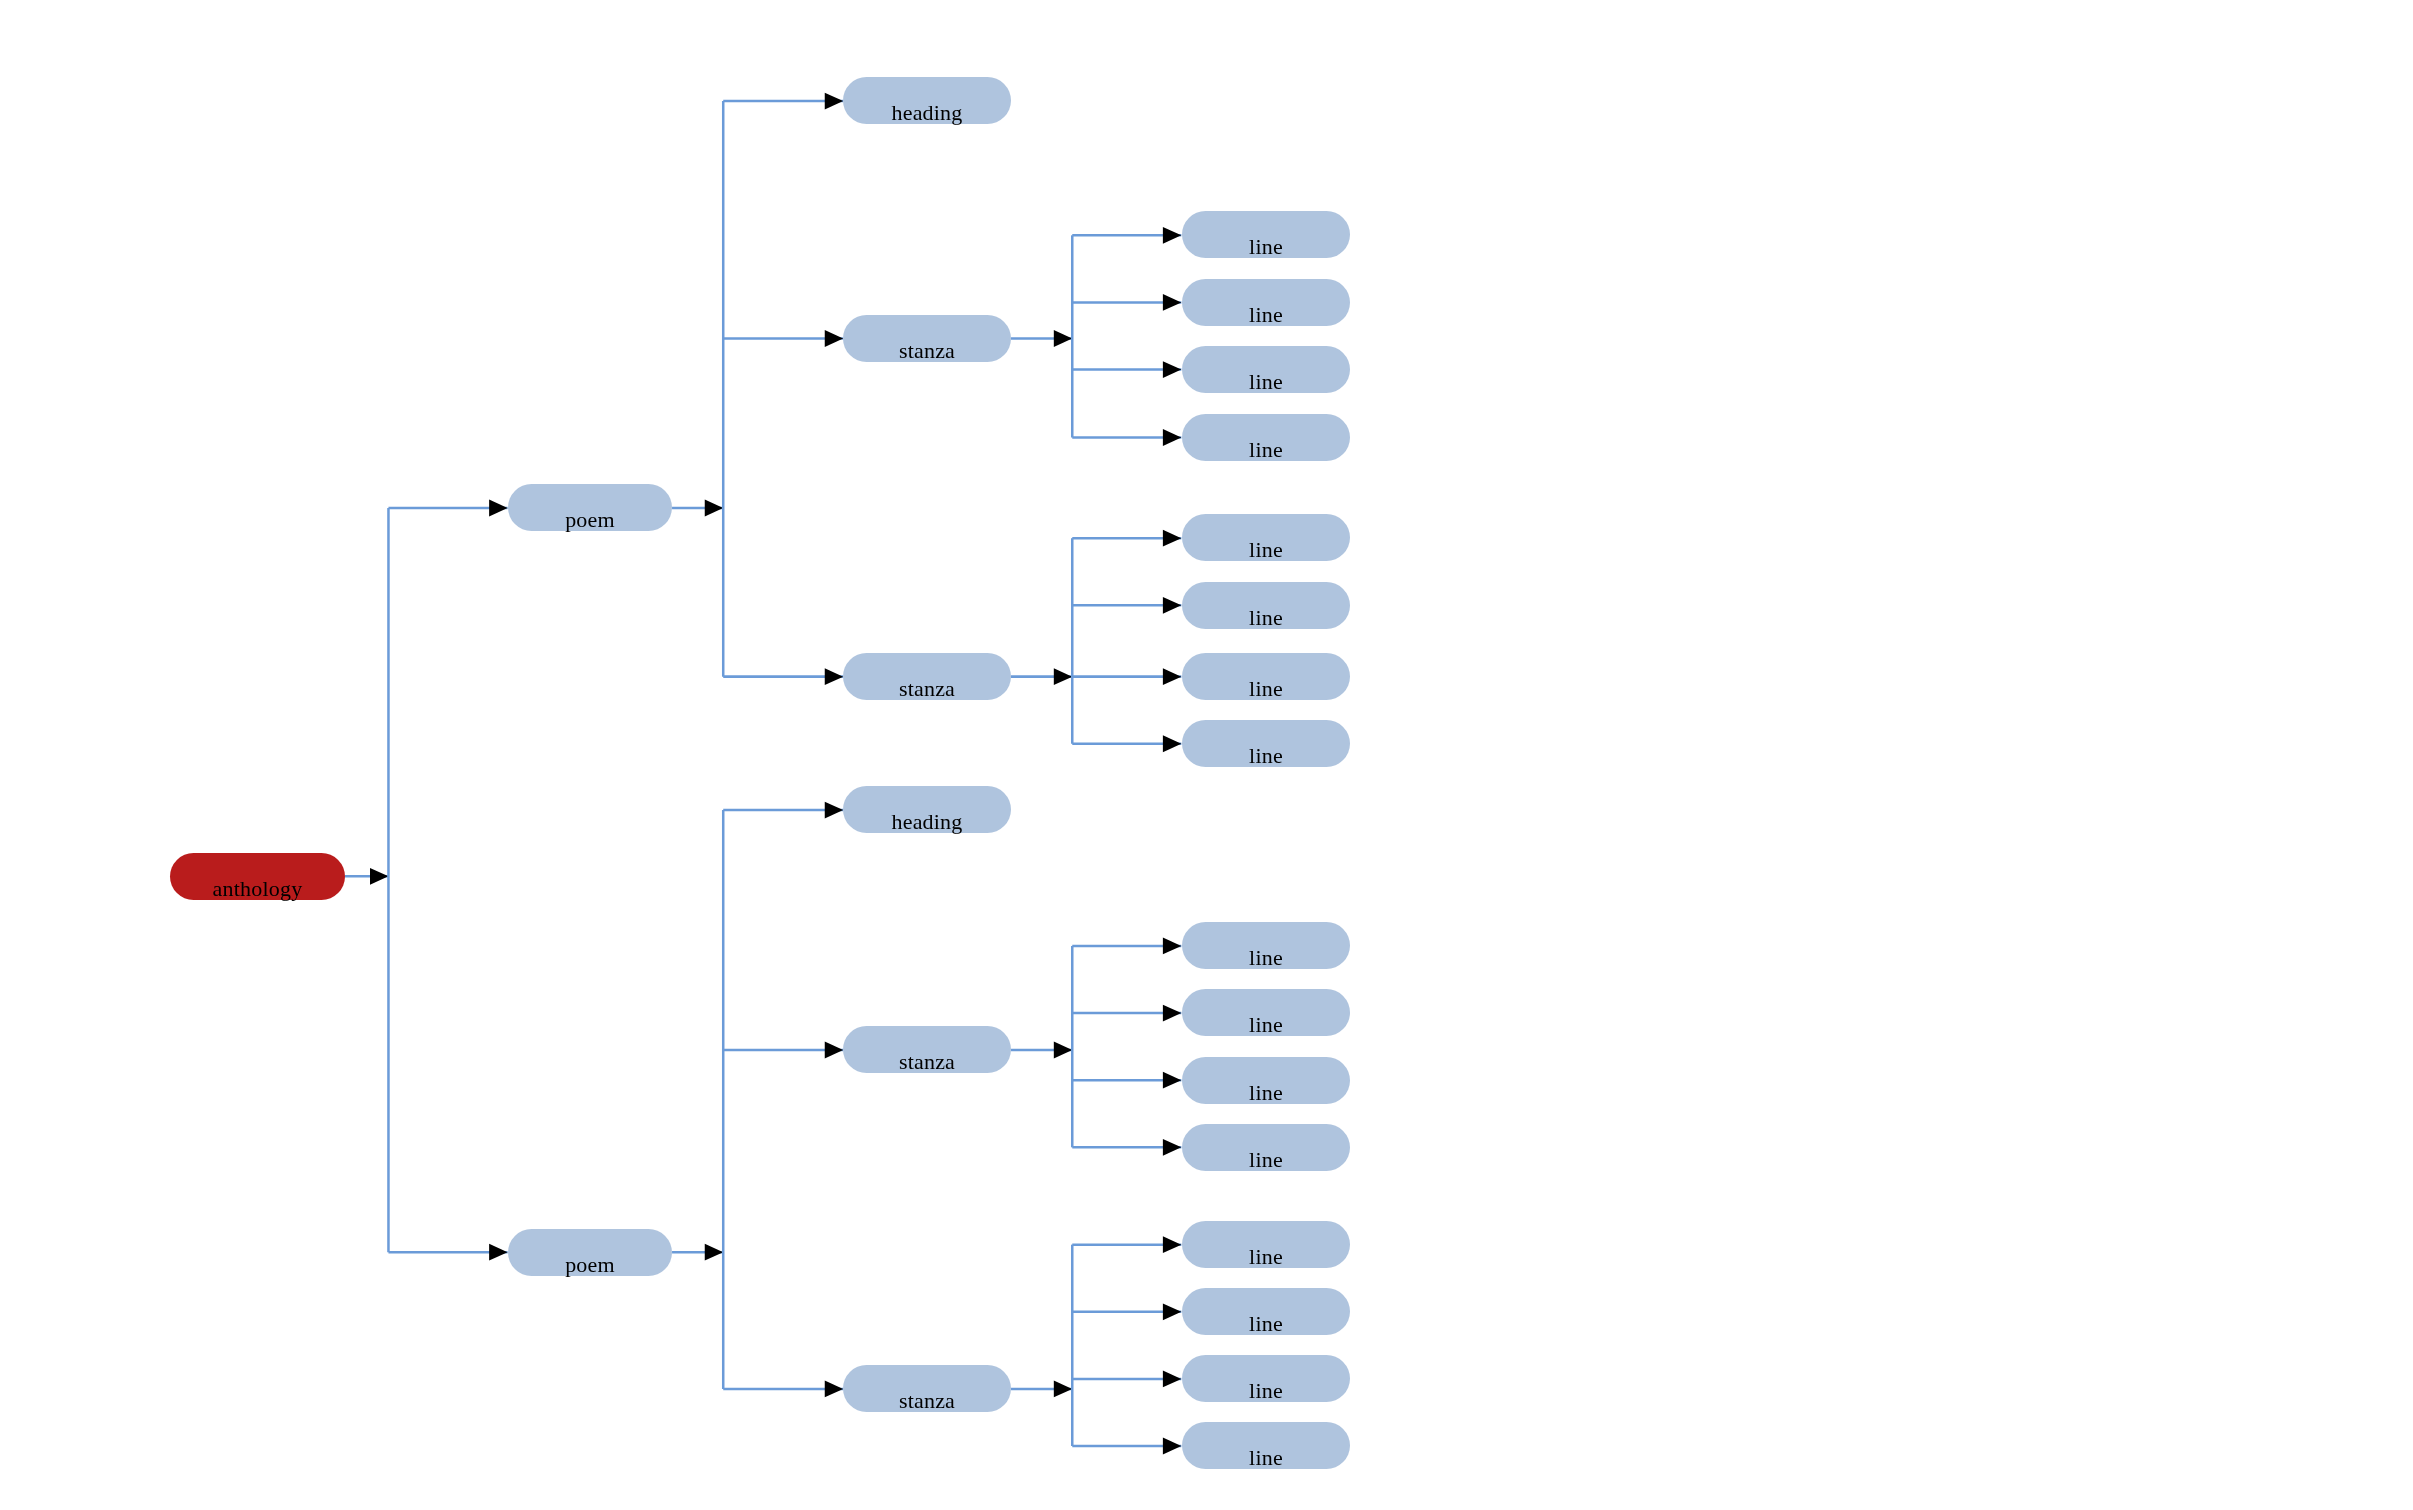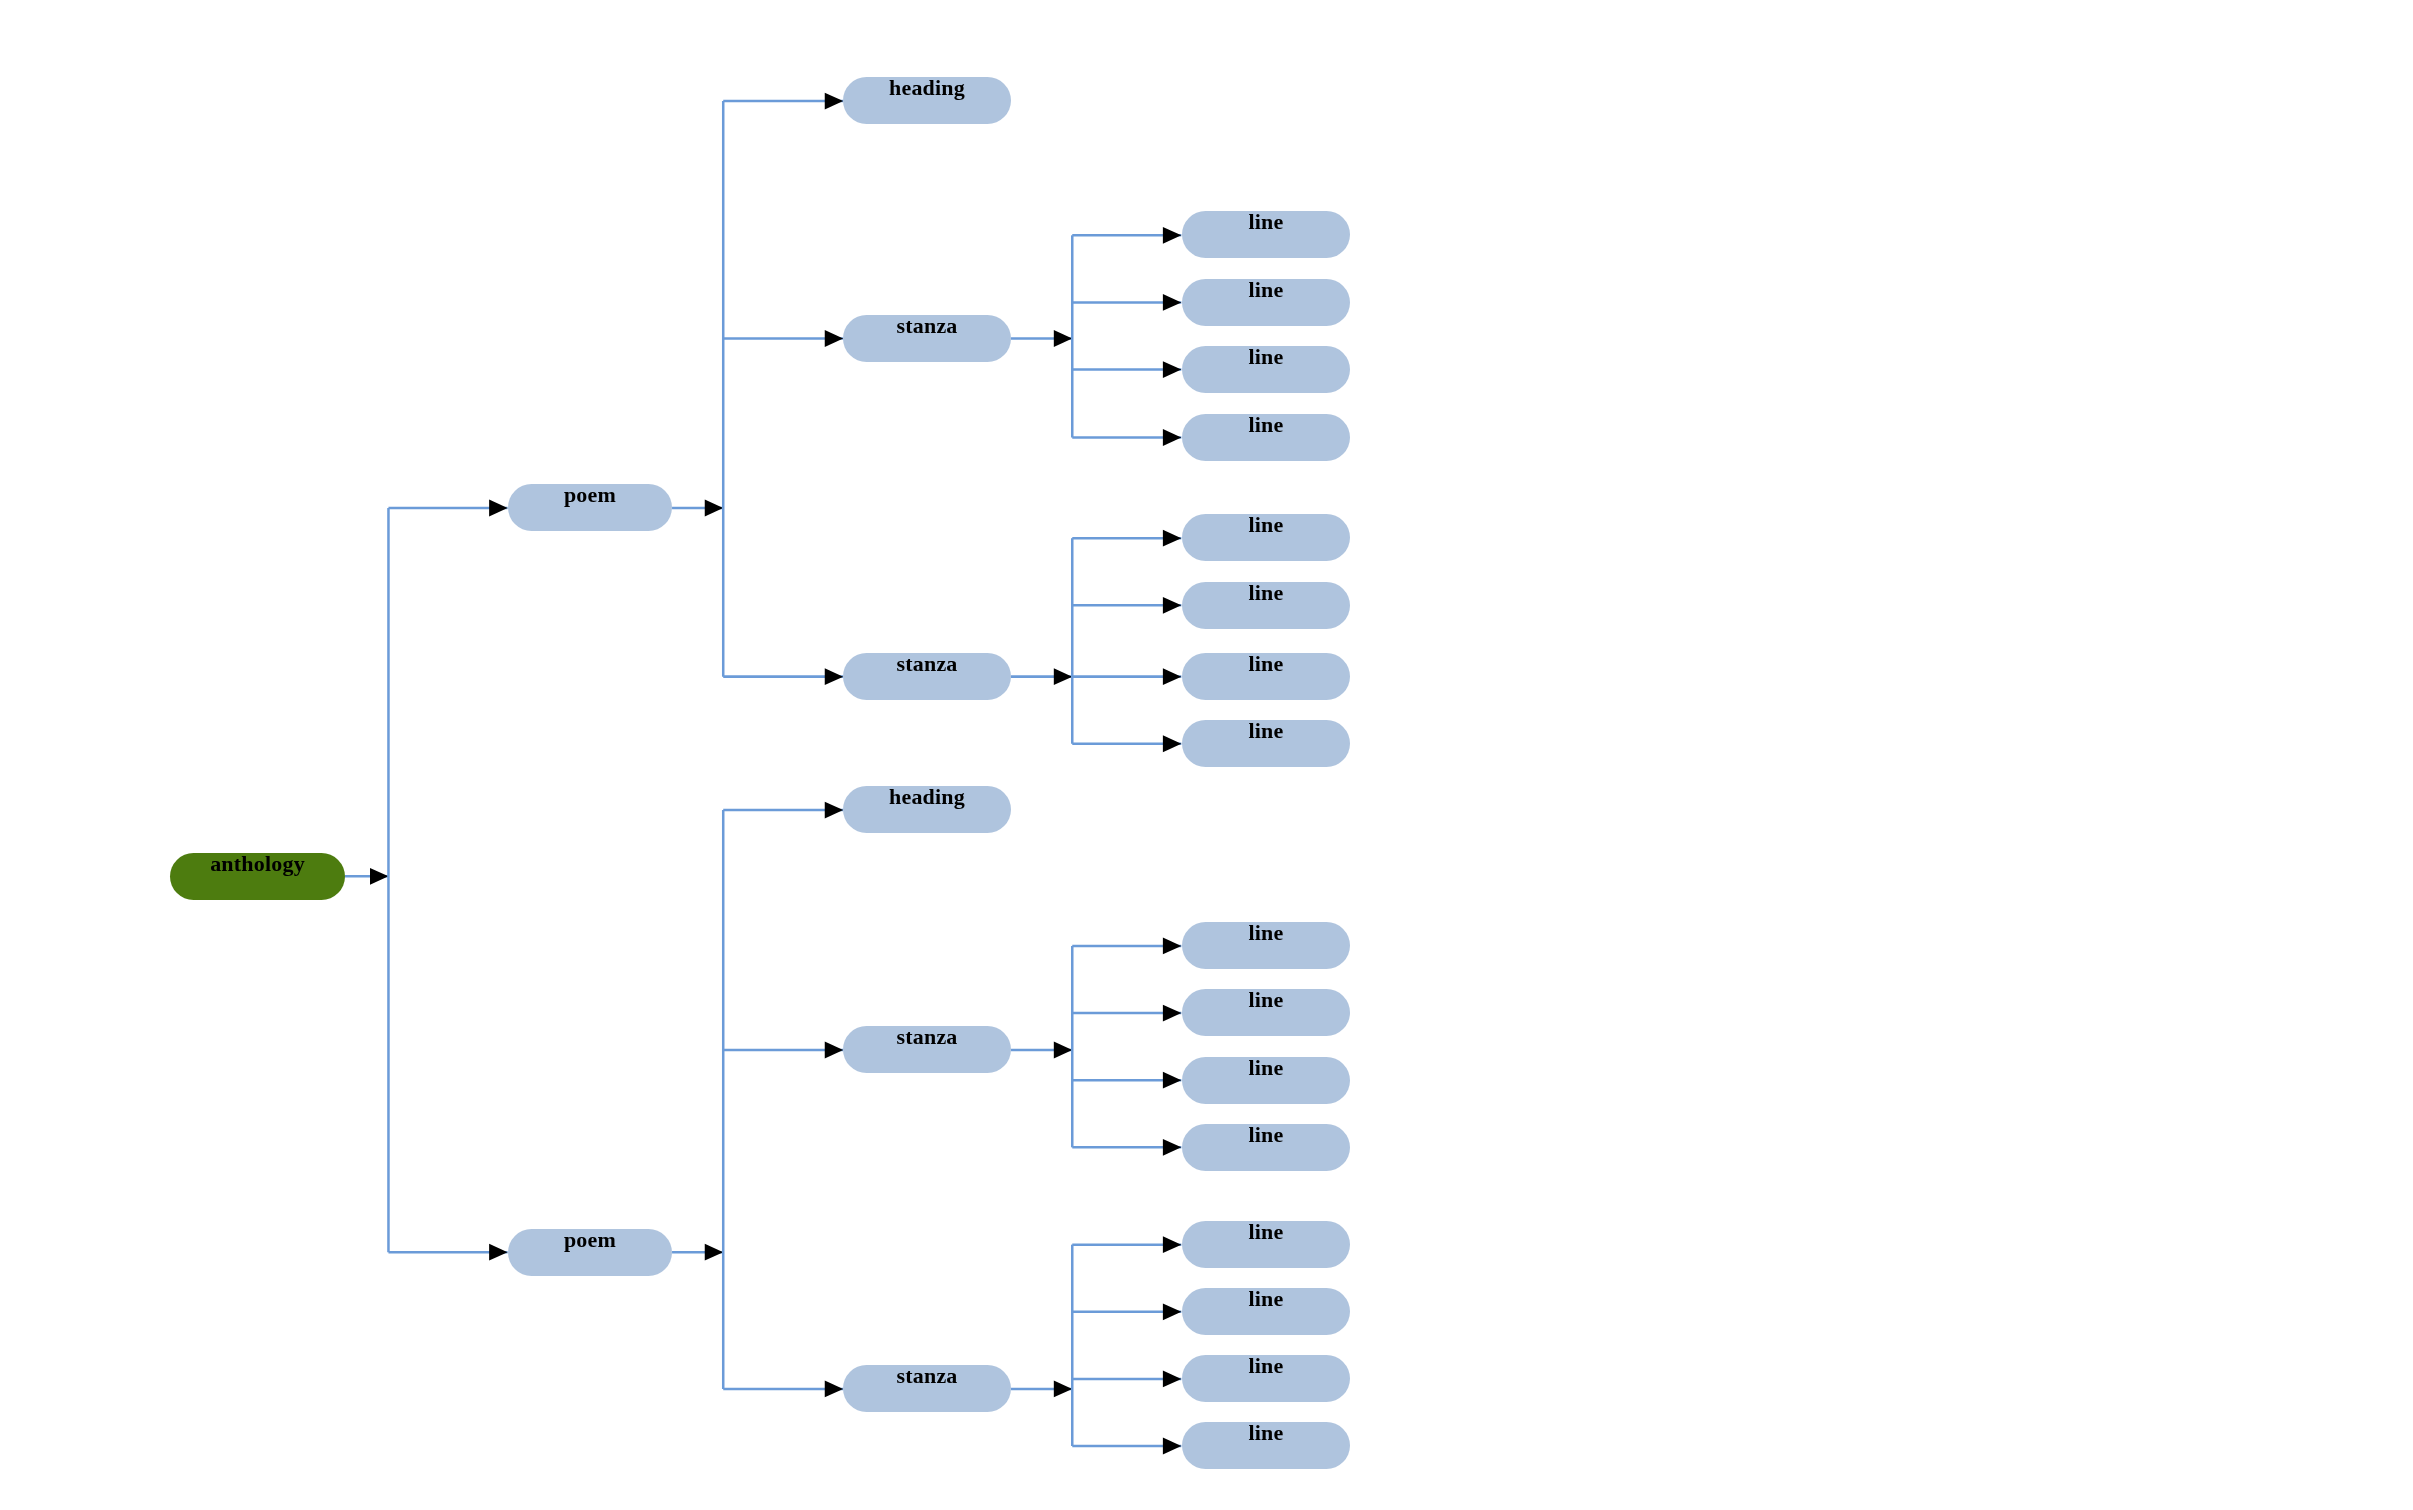--- a/index.html
+++ b/index.html
@@ -23,26 +23,26 @@
     left: 0;
     top: 0;
     width: 2413px;
     height: 1511px;
     pointer-events: none;
   }
   .node {
     position: absolute;
     box-sizing: border-box;
     display: flex;
-    align-items: flex-start;
+    align-items: flex-end;
     justify-content: center;
     background: #afc4de;
     border-radius: 838px;
     color: #000000;
-    font-weight: bold;
+    font-weight: normal;
     font-family: "Liberation Serif", "DejaVu Serif", serif;
     letter-spacing: 0.2px;
     white-space: nowrap;
     user-select: none;
   }
   .node-label {
     display: block;
     line-height: 1;
   }
 </style>
@@ -115,21 +115,21 @@
       <path d="M 1278 1483 L 1408 1483" fill="none" stroke="#6b9bd8" stroke-width="3" stroke-linecap="butt" stroke-linejoin="miter"></path>
       <polygon points="1386,1473 1408,1483 1386,1493" fill="#000000"></polygon>
       <path d="M 1278 1563 L 1408 1563" fill="none" stroke="#6b9bd8" stroke-width="3" stroke-linecap="butt" stroke-linejoin="miter"></path>
       <polygon points="1386,1553 1408,1563 1386,1573" fill="#000000"></polygon>
       <path d="M 1278 1643 L 1408 1643" fill="none" stroke="#6b9bd8" stroke-width="3" stroke-linecap="butt" stroke-linejoin="miter"></path>
       <polygon points="1386,1633 1408,1643 1386,1653" fill="#000000"></polygon>
       <path d="M 1278 1723 L 1408 1723" fill="none" stroke="#6b9bd8" stroke-width="3" stroke-linecap="butt" stroke-linejoin="miter"></path>
       <polygon points="1386,1713 1408,1723 1386,1733" fill="#000000"></polygon>
     </svg>
   <div id="node-layer">
-      <div class="node" style="left: 170px; top: 853px; width: 175px; height: 47px; font-size: 22px; background: #4d7c0f; color: rgb(0, 0, 0);">
+      <div class="node" style="left: 170px; top: 853px; width: 175px; height: 47px; font-size: 22px; background: #b91c1c; color: rgb(0, 0, 0);">
         <span class="node-label">anthology</span>
       </div>
       <div class="node" style="left: 508px; top: 484px; width: 164px; height: 47px; font-size: 22px; background: rgb(175, 196, 222); color: rgb(0, 0, 0);">
         <span class="node-label">poem</span>
       </div>
       <div class="node" style="left: 508px; top: 1229px; width: 164px; height: 47px; font-size: 22px; background: rgb(175, 196, 222); color: rgb(0, 0, 0);">
         <span class="node-label">poem</span>
       </div>
       <div class="node" style="left: 843px; top: 77px; width: 168px; height: 47px; font-size: 22px; background: rgb(175, 196, 222); color: rgb(0, 0, 0);">
         <span class="node-label">heading</span>

